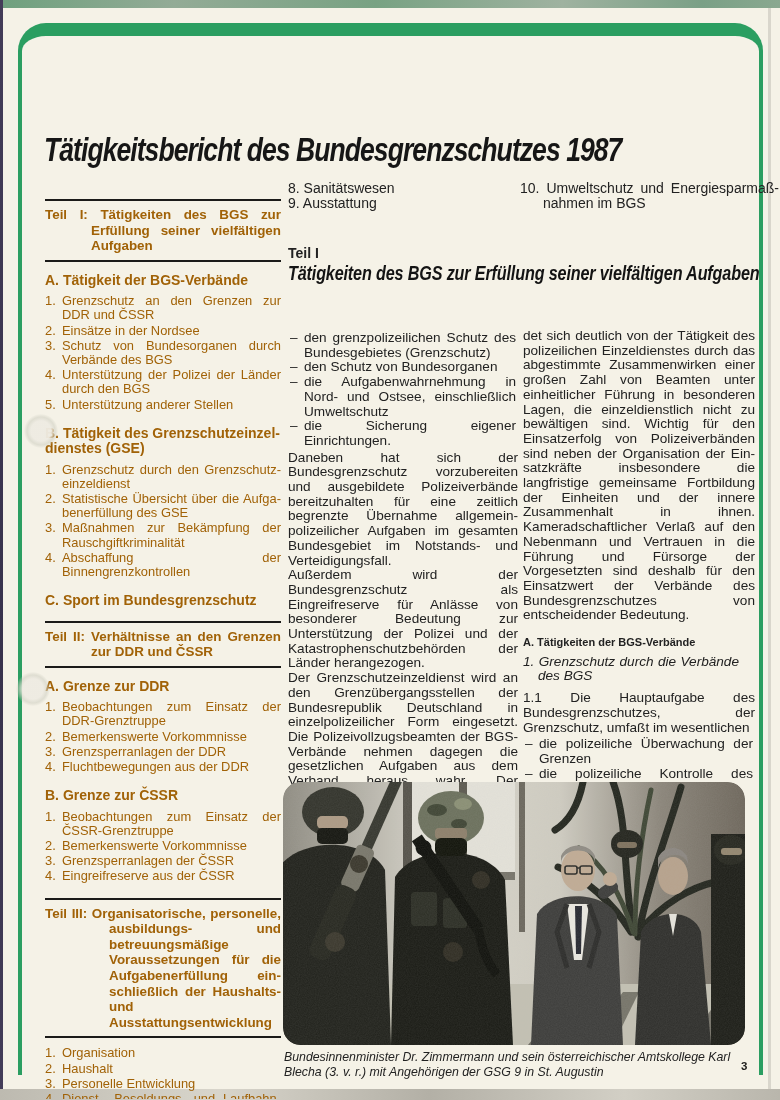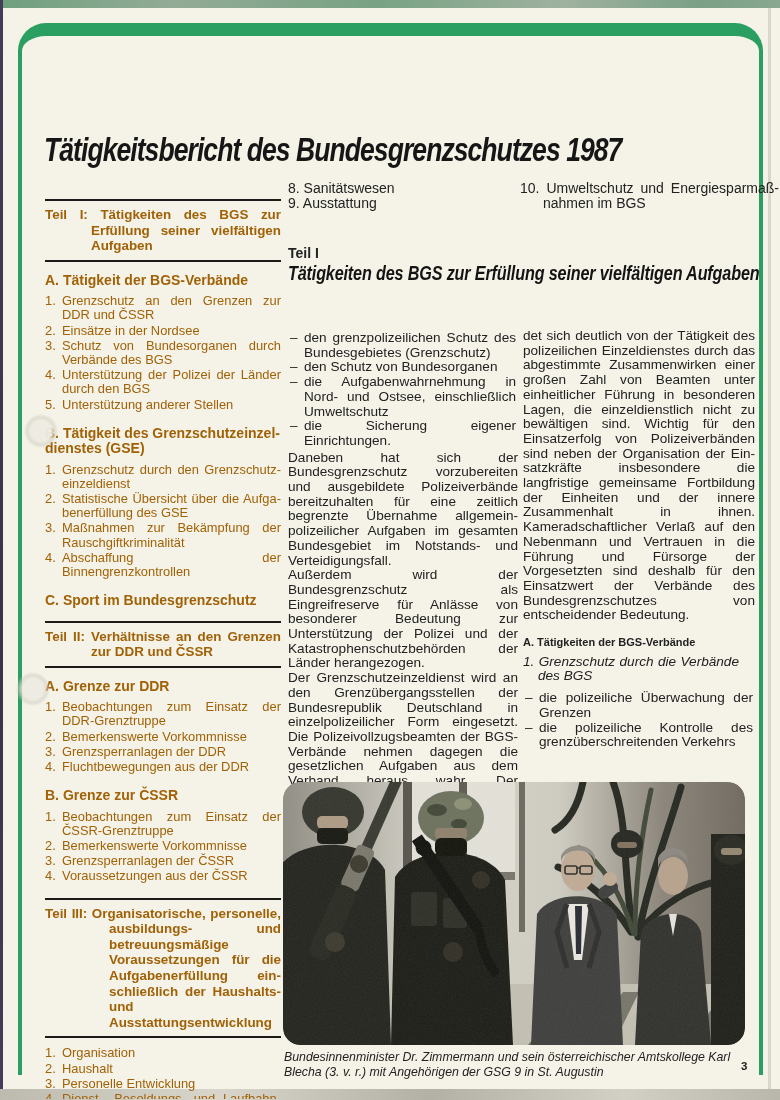--- a/index.html
+++ b/index.html
@@ -104,21 +104,21 @@
       <li>Bemerkenswerte Vorkommnisse</li>
       <li>Grenzsperranlagen der DDR</li>
       <li>Fluchtbewegungen aus der DDR</li>
     </ol>
 
     <div class="sec-hdr gap14">B. Grenze zur ČSSR</div>
     <ol class="toc-ol">
       <li>Beobachtungen zum Einsatz der ČSSR-Grenztruppe</li>
       <li>Bemerkenswerte Vorkommnisse</li>
       <li>Grenzsperranlagen der ČSSR</li>
-      <li>Voraussetzungen aus der ČSSR</li>
+      <li>Eingreifreserve aus der ČSSR</li>
     </ol>
 
     <div class="rule gap14"></div>
     <div class="part-hdr p3"><span>Teil III:</span> <span>Organisatorische, personelle, ausbildungs- und betreuungs­mäßige Voraussetzungen für die Aufgabenerfüllung ein­schließlich der Haushalts- und Ausstattungsentwicklung</span></div>
     <div class="rule"></div>
 
     <ol class="toc-ol" style="margin-top:8px;">
       <li>Organisation</li>
       <li>Haushalt</li>
       <li>Personelle Entwicklung</li>
@@ -148,20 +148,21 @@
     </ul>
     <p>Daneben hat sich der Bundesgrenzschutz vorzubereiten und ausgebildete Polizei­verbände bereitzuhalten für eine zeitlich begrenzte Übernahme allgemein-polizeili­cher Aufgaben im gesamten Bundesgebiet im Notstands- und Verteidigungsfall.</p>
     <p>Außerdem wird der Bundesgrenzschutz als Eingreifreserve für Anlässe von beson­derer Bedeutung zur Unterstützung der Polizei und der Katastrophenschutzbehör­den der Länder herangezogen.</p>
     <p>Der Grenzschutzeinzeldienst wird an den Grenzübergangsstellen der Bundesrepu­blik Deutschland in einzelpolizeilicher Form eingesetzt. Die Polizeivollzugsbe­amten der BGS-Verbände nehmen dage­gen die gesetzlichen Aufgaben aus dem Verband heraus wahr. Der Schwerpunkt des Einsatzes der BGS-Verbände ist dabei der geschlossene Einsatz. Er unterschei-</p>
   </div>
 
   <div class="col" id="col2">
     <p>det sich deutlich von der Tätigkeit des polizeilichen Einzeldienstes durch das ab­gestimmte Zusammenwirken einer großen Zahl von Beamten unter einheitlicher Füh­rung in besonderen Lagen, die einzel­dienstlich nicht zu bewältigen sind. Wichtig für den Einsatzerfolg von Polizeiverbän­den sind neben der Organisation der Ein­satzkräfte insbesondere die langfristige gemeinsame Fortbildung der Einheiten und der innere Zusammenhalt in ihnen. Kameradschaftlicher Verlaß auf den Ne­benmann und Vertrauen in die Führung und Fürsorge der Vorgesetzten sind des­halb für den Einsatzwert der Verbände des Bundesgrenzschutzes von entscheiden­der Bedeutung.</p>
     <div class="a-hdr">A. Tätigkeiten der BGS-Verbände</div>
     <div class="sub-ital">1. Grenzschutz durch die Verbände des BGS</div>
+    <p>1.1 Die Hauptaufgabe des Bundesgrenz­schutzes, der Grenzschutz, umfaßt im we­sentlichen</p>
     <ul class="dash">
       <li>die polizeiliche Überwachung der Grenzen</li>
       <li>die polizeiliche Kontrolle des grenzüber­schreitenden Verkehrs</li>
     </ul>
   </div>
 
   <div id="photo">
     <svg width="462" height="263" viewBox="0 0 462 263">
       <defs>
         <clipPath id="pc">

